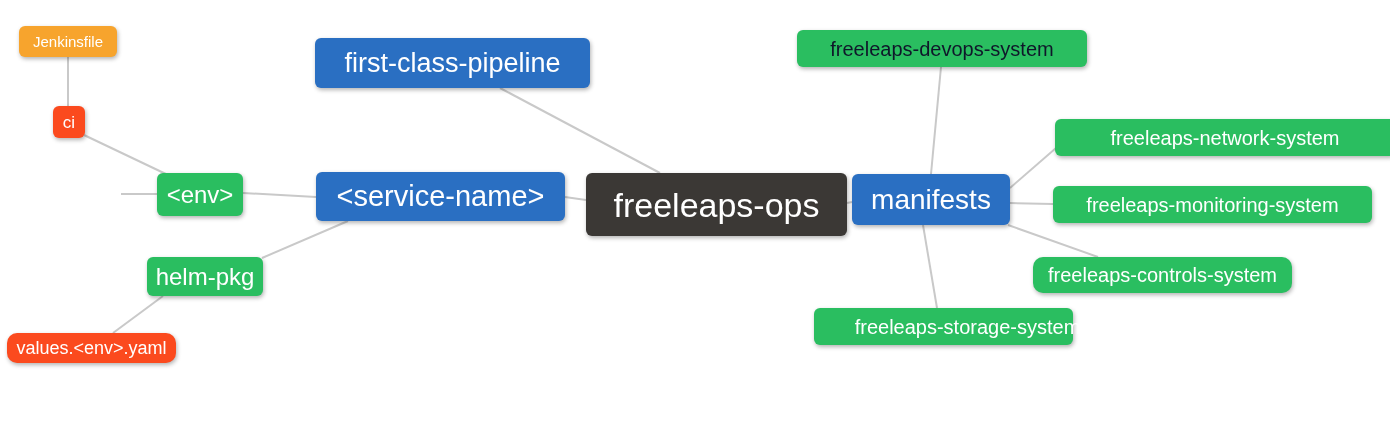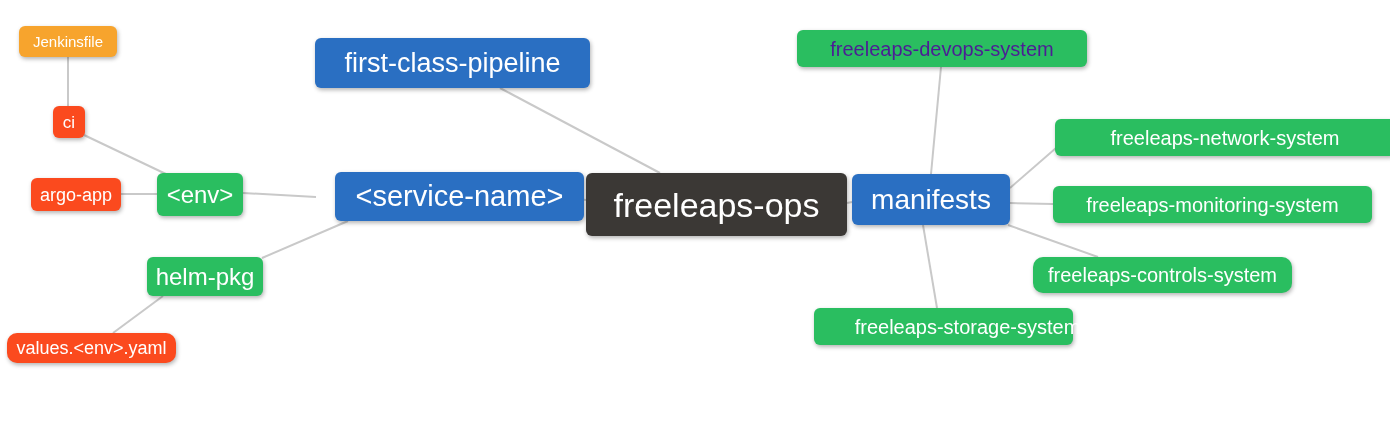--- a/index.html
+++ b/index.html
@@ -54,26 +54,25 @@
       <line x1="565" y1="197" x2="586" y2="200" stroke="#c9c9c9" stroke-width="2"></line>
       <line x1="847" y1="203" x2="852" y2="202" stroke="#c9c9c9" stroke-width="2"></line>
       <line x1="931" y1="174" x2="941" y2="67" stroke="#c9c9c9" stroke-width="2"></line>
       <line x1="1010" y1="188" x2="1056" y2="148" stroke="#c9c9c9" stroke-width="2"></line>
       <line x1="1010" y1="203" x2="1053" y2="204" stroke="#c9c9c9" stroke-width="2"></line>
       <line x1="1008" y1="225" x2="1098" y2="257" stroke="#c9c9c9" stroke-width="2"></line>
       <line x1="923" y1="225" x2="937" y2="308" stroke="#c9c9c9" stroke-width="2"></line>
     </svg>
 <div class="node" style="left: 19px; top: 26px; width: 98px; height: 31px; font-size: 15px; background: rgb(247, 164, 45); color: rgb(255, 255, 255);">Jenkinsfile</div>
     <div class="node" style="left: 53px; top: 106px; width: 32px; height: 32px; font-size: 17px; background: rgb(251, 74, 30); color: rgb(255, 255, 255);">ci</div>
-    <div class="node" style="left: 31px; top: 178px; width: 90px; height: 33px; font-size: 18px; background: rgb(251, 74, 30); color: rgb(255, 255, 255);">argo-app</div>
     <div class="node" style="left: 157px; top: 173px; width: 86px; height: 43px; font-size: 24px; background: rgb(42, 190, 96); color: rgb(255, 255, 255);">&lt;env&gt;</div>
     <div class="node" style="left: 147px; top: 257px; width: 116px; height: 39px; font-size: 24px; background: rgb(42, 190, 96); color: rgb(255, 255, 255);">helm-pkg</div>
     <div class="node" style="left: 7px; top: 333px; width: 169px; height: 30px; font-size: 18px; background: rgb(251, 74, 30); color: rgb(255, 255, 255); border-radius: 10px;">values.&lt;env&gt;.yaml</div>
     <div class="node" style="left: 315px; top: 38px; width: 275px; height: 50px; font-size: 27px; background: rgb(42, 111, 194); color: rgb(255, 255, 255);">first-class-pipeline</div>
-    <div class="node" style="left: 316px; top: 172px; width: 249px; height: 49px; font-size: 29px; background: rgb(42, 111, 194); color: rgb(255, 255, 255); margin-left: 19px;">&lt;service-name&gt;</div>
+    <div class="node" style="left: 316px; top: 172px; width: 249px; height: 49px; font-size: 29px; background: rgb(42, 111, 194); color: rgb(255, 255, 255);">&lt;service-name&gt;</div>
     <div class="node" style="left: 586px; top: 173px; width: 261px; height: 63px; font-size: 34px; background: rgb(59, 56, 53); color: rgb(255, 255, 255);">freeleaps-ops</div>
     <div class="node" style="left: 852px; top: 174px; width: 158px; height: 51px; font-size: 28px; background: rgb(42, 111, 194); color: rgb(255, 255, 255);">manifests</div>
-    <div class="node" style="left: 797px; top: 30px; width: 290px; height: 37px; font-size: 20px; background: rgb(42, 190, 96); color: #4c1d95;">freeleaps-devops-system</div>
+    <div class="node" style="left: 797px; top: 30px; width: 290px; height: 37px; font-size: 20px; background: rgb(42, 190, 96); color: #0f172a;">freeleaps-devops-system</div>
     <div class="node" style="left: 1055px; top: 119px; width: 340px; height: 37px; font-size: 20px; background: rgb(42, 190, 96); color: rgb(255, 255, 255);">freeleaps-network-system</div>
     <div class="node" style="left: 1053px; top: 186px; width: 319px; height: 37px; font-size: 20px; background: rgb(42, 190, 96); color: rgb(255, 255, 255);">freeleaps-monitoring-system</div>
     <div class="node" style="left: 1033px; top: 257px; width: 259px; height: 36px; font-size: 20px; background: rgb(42, 190, 96); color: rgb(255, 255, 255); border-radius: 10px;">freeleaps-controls-system</div>
     <div class="node" style="left: 814px; top: 308px; width: 259px; height: 37px; font-size: 20px; background: rgb(42, 190, 96); color: rgb(255, 255, 255); padding-left: 48px;">freeleaps-storage-system</div>
   </div>
 
 </body></html>

